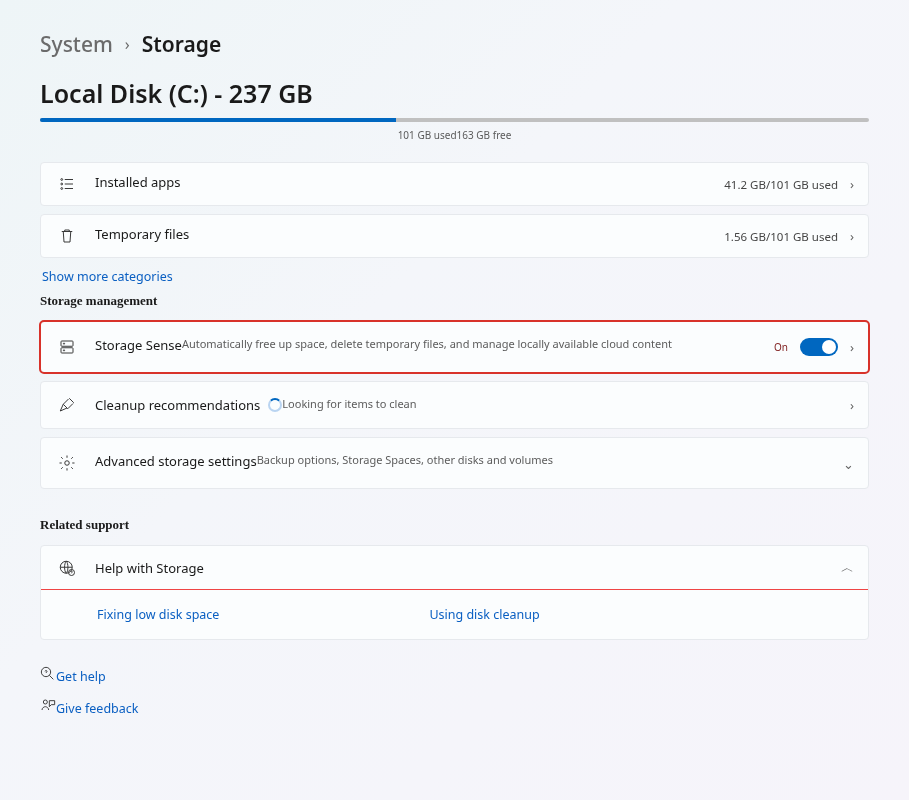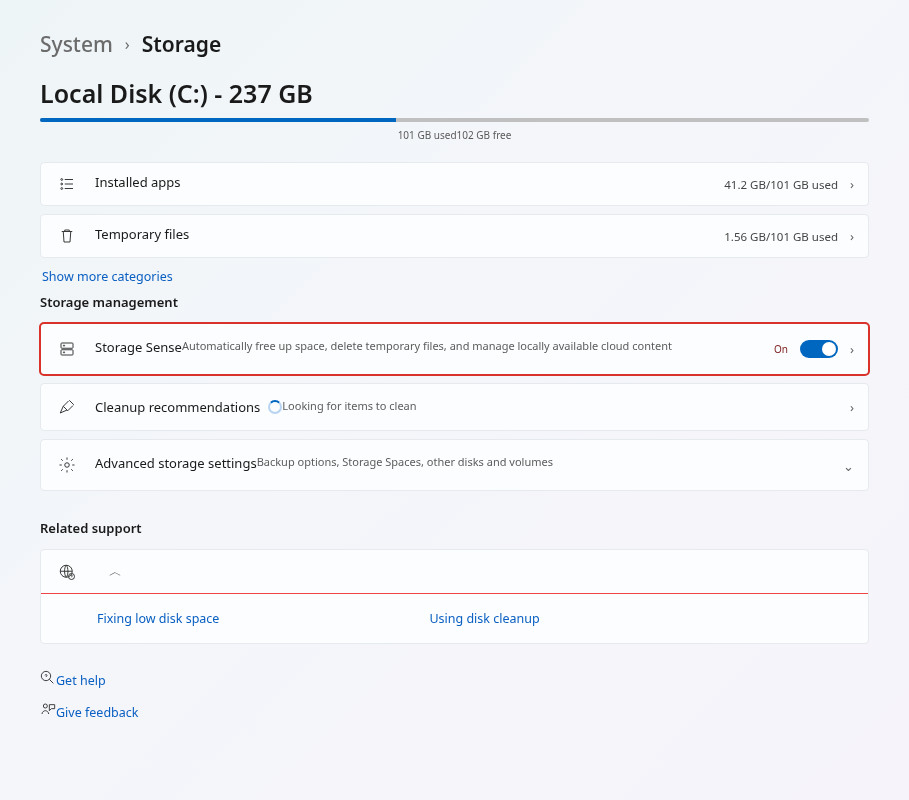--- a/index.html
+++ b/index.html
@@ -42,21 +42,21 @@
   .card-bar .fill { position:absolute; left:0; top:0; bottom:0; background:#0067c0; }
   .card-right { display:flex; align-items:center; gap:12px; margin-left:14px; white-space:nowrap; }
   .usage-text { font-size:11.5px; color:#454545; }
   .chev-right { color:#666; font-size:13px; }
   .chev-down { color:#666; font-size:13px; transform:translateY(1px); }
   .chev-up { color:#666; font-size:13px; }
 
   .link { color:#0a5fc2; font-size:12.5px; cursor:pointer; }
   .show-more { margin:10px 2px 8px; }
 
-  .section-header { font-size:13px; font-weight:600; margin:8px 0 12px; color:#1a1a1a; }
+  .section-header { font-size:13px; font-weight:600; margin:8px 0 12px; color:#1a1a1a;font-family:Liberation Serif, serif; }
 
   .title-row { display:flex; align-items:center; gap:8px; }
   .spinner {
     width:14px; height:14px; border:2px solid #b9d4f1; border-top-color:#0067c0; border-radius:50%;
     display:inline-block;
   }
   .toggle-label { font-size:10px; color:#7f1d1d; }
   .toggle { width:38px; height:18px; border-radius:9px; background:#0067c0; position:relative; }
   .toggle .knob { position:absolute; right:2px; top:2px; width:14px; height:14px; border-radius:50%; background:#fff; }
 
@@ -77,21 +77,21 @@
   <span class="chev">›</span>
   <span class="current">Storage</span>
 </div>
 
 <h1 class="disk-title">Local Disk (C:) - 237 GB</h1>
 <div class="main-bar">
   <div class="fill" style="width:43%"></div>
 </div>
 <div class="main-bar-labels">
   <span>101 GB used</span>
-  <span>102 GB free</span>
+  <span>163 GB free</span>
 </div>
 
 <div class="card">
   <div class="icon-slot">
     <svg viewBox="0 0 24 24">
         <circle cx="5" cy="6" r="1.2"></circle>
         <line x1="9" y1="6" x2="20" y2="6"></line>
         <circle cx="5" cy="12" r="1.2"></circle>
         <line x1="9" y1="12" x2="20" y2="12"></line>
         <circle cx="5" cy="18" r="1.2"></circle>
@@ -192,20 +192,23 @@
 
 <div class="card help-card last-card">
   <div class="help-header">
     <div class="icon-slot">
       <svg viewBox="0 0 24 24">
           <circle cx="11" cy="11" r="8"></circle>
           <path d="M3 11h16M11 3c3 3 3 13 0 16M11 3c-3 3-3 13 0 16"></path>
           <circle cx="18" cy="18" r="4"></circle>
           <path d="M17 17c0-1 2-1 2 0s-1 1-1 2"></path>
         </svg>
+    </div>
+    <div class="card-main">
+      <span class="card-title" style="margin:0">Help with Storage</span>
     </div>
     <div class="card-right">
       <span class="chev-up">︿</span>
     </div>
   </div>
   <div class="help-links">
     <span class="link">Fixing low disk space</span>
     <span class="link">Using disk cleanup</span>
   </div>
 </div>

